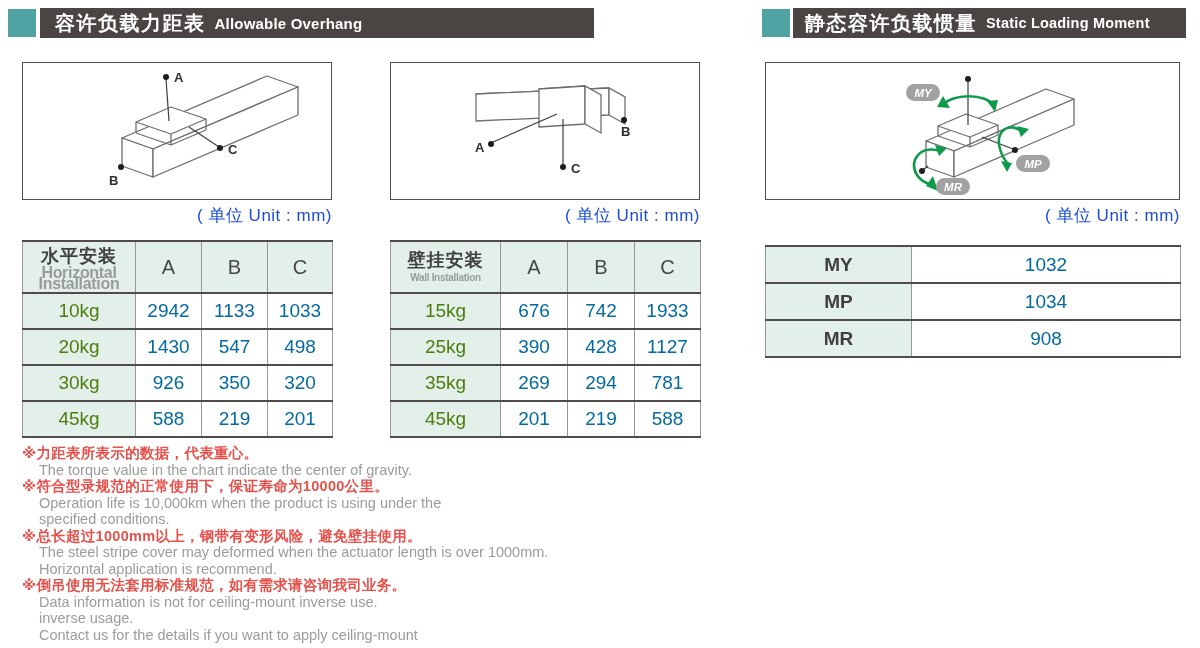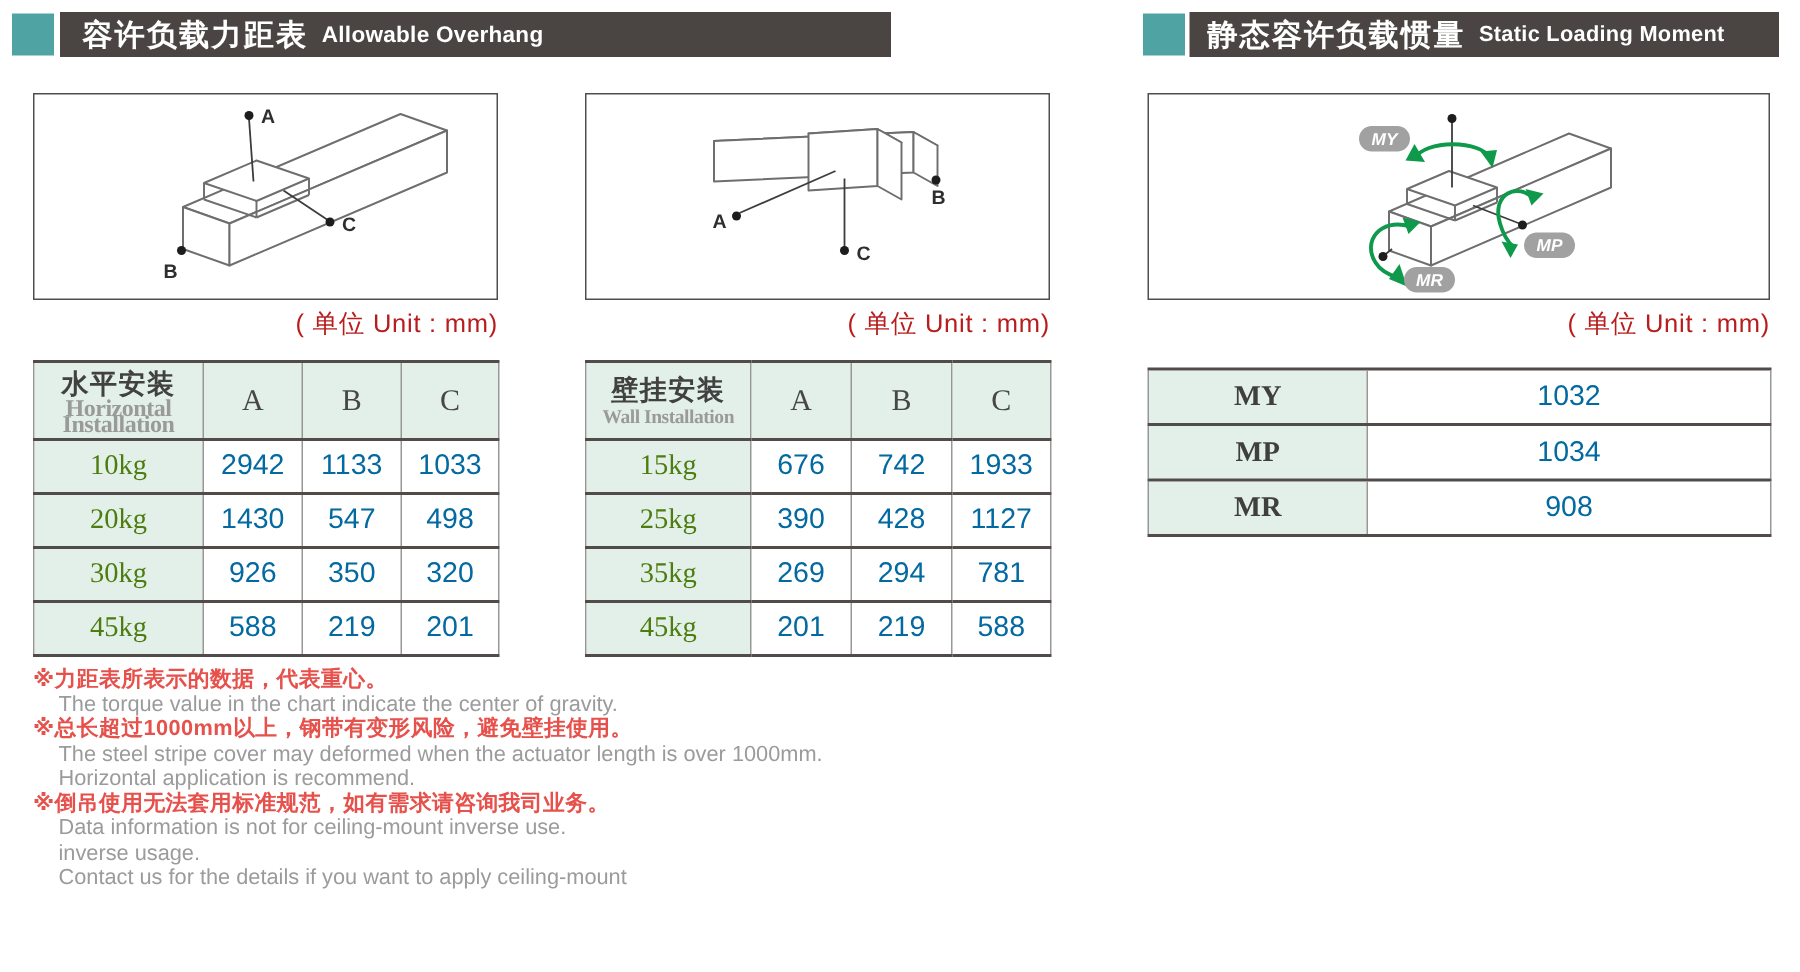--- a/index.html
+++ b/index.html
@@ -11,30 +11,30 @@
   .abs{position:absolute;}
 
   
   .hdr-square{width:28px;height:28px;background:#4fa3a3;}
   .hdr-bar{height:30px;background:#4a4542;color:#ffffff;display:flex;align-items:center;padding-left:15px;box-sizing:border-box;}
   .hdr-zh{font-size:20px;font-weight:bold;letter-spacing:1.5px;white-space:nowrap;}
   .hdr-en{font-size:15px;font-weight:bold;margin-left:9px;white-space:nowrap;letter-spacing:0.2px;}
 
   
   .diagram-box{border:1.5px solid #4f4f4f;background:#fff;box-sizing:border-box;}
-  .unit-label{font-size:17px;color:#b91c1c;text-align:right;letter-spacing:0.5px;}
+  .unit-label{font-size:17px;color:#1d4ed8;text-align:right;letter-spacing:0.5px;}
 
   
   table.spec{border-collapse:collapse;table-layout:fixed;background:#fff;}
   table.spec th,table.spec td{
     border-top:2px solid #514c49;border-bottom:2px solid #514c49;
     border-left:1px solid #979797;border-right:1px solid #979797;
     text-align:center;vertical-align:middle;padding:0;overflow:hidden;
   }
-  .green{background:#e3f0ea;font-family:Liberation Serif, serif;}
+  .green{background:#e3f0ea;}
   .hd-cell{height:50px;}
   .tbl-zh{font-size:18px;font-weight:bold;color:#414141;line-height:21px;letter-spacing:1px;}
   .tbl-en{font-size:16px;color:#9a9a9a;line-height:11px;letter-spacing:-0.3px;}
   .col-letter{font-size:20px;font-weight:normal;color:#474747;}
   .data-row{height:36px;}
   .load-cell{font-size:19px;color:#4d7c0f;}
   .val-cell{font-size:19px;color:#0369a1;background:#fff;}
   .mom-row{height:37px;}
   .mom-label{font-size:19px;font-weight:bold;color:#3f3f3f;}
 
@@ -214,21 +214,21 @@
     <colgroup>
         <col style="width:110px">
         <col style="width:67px">
         <col style="width:67px">
         <col style="width:66px">
       </colgroup>
     <tbody>
       <tr>
         <th class="green hd-cell">
           <div class="tbl-zh">壁挂安装</div>
-          <div class="tbl-en" style="font-size:13px;line-height:13px;">Wall Installation</div>
+          <div class="tbl-en" style="font-size:10px;line-height:13px;">Wall Installation</div>
         </th>
         <th class="green hd-cell col-letter">A</th>
         <th class="green hd-cell col-letter">B</th>
         <th class="green hd-cell col-letter">C</th>
       </tr>
       <tr class="data-row">
         <td class="green load-cell">15kg</td>
         <td class="val-cell">676</td>
         <td class="val-cell">742</td>
         <td class="val-cell">1933</td>
@@ -272,20 +272,25 @@
         <th class="green mom-label">MR</th>
         <td class="val-cell">908</td>
       </tr>
     </tbody>
   </table>
 
   <div class="abs" style="left:22px;top:445px;width:660px;">
     <div>
       <div class="note-zh">※力距表所表示的数据，代表重心。</div>
       <div class="note-en">The torque value in the chart indicate the center of gravity.</div>
+    </div>
+    <div>
+      <div class="note-zh">※符合型录规范的正常使用下，保证寿命为10000公里。</div>
+      <div class="note-en">Operation life is 10,000km when the product is using under the</div>
+      <div class="note-en">specified conditions.</div>
     </div>
     <div>
       <div class="note-zh">※总长超过1000mm以上，钢带有变形风险，避免壁挂使用。</div>
       <div class="note-en">The steel stripe cover may deformed when the actuator length is over 1000mm.</div>
       <div class="note-en">Horizontal application is recommend.</div>
     </div>
     <div>
       <div class="note-zh">※倒吊使用无法套用标准规范，如有需求请咨询我司业务。</div>
       <div class="note-en">Data information is not for ceiling-mount inverse use.</div>
       <div class="note-en">inverse usage.</div>

